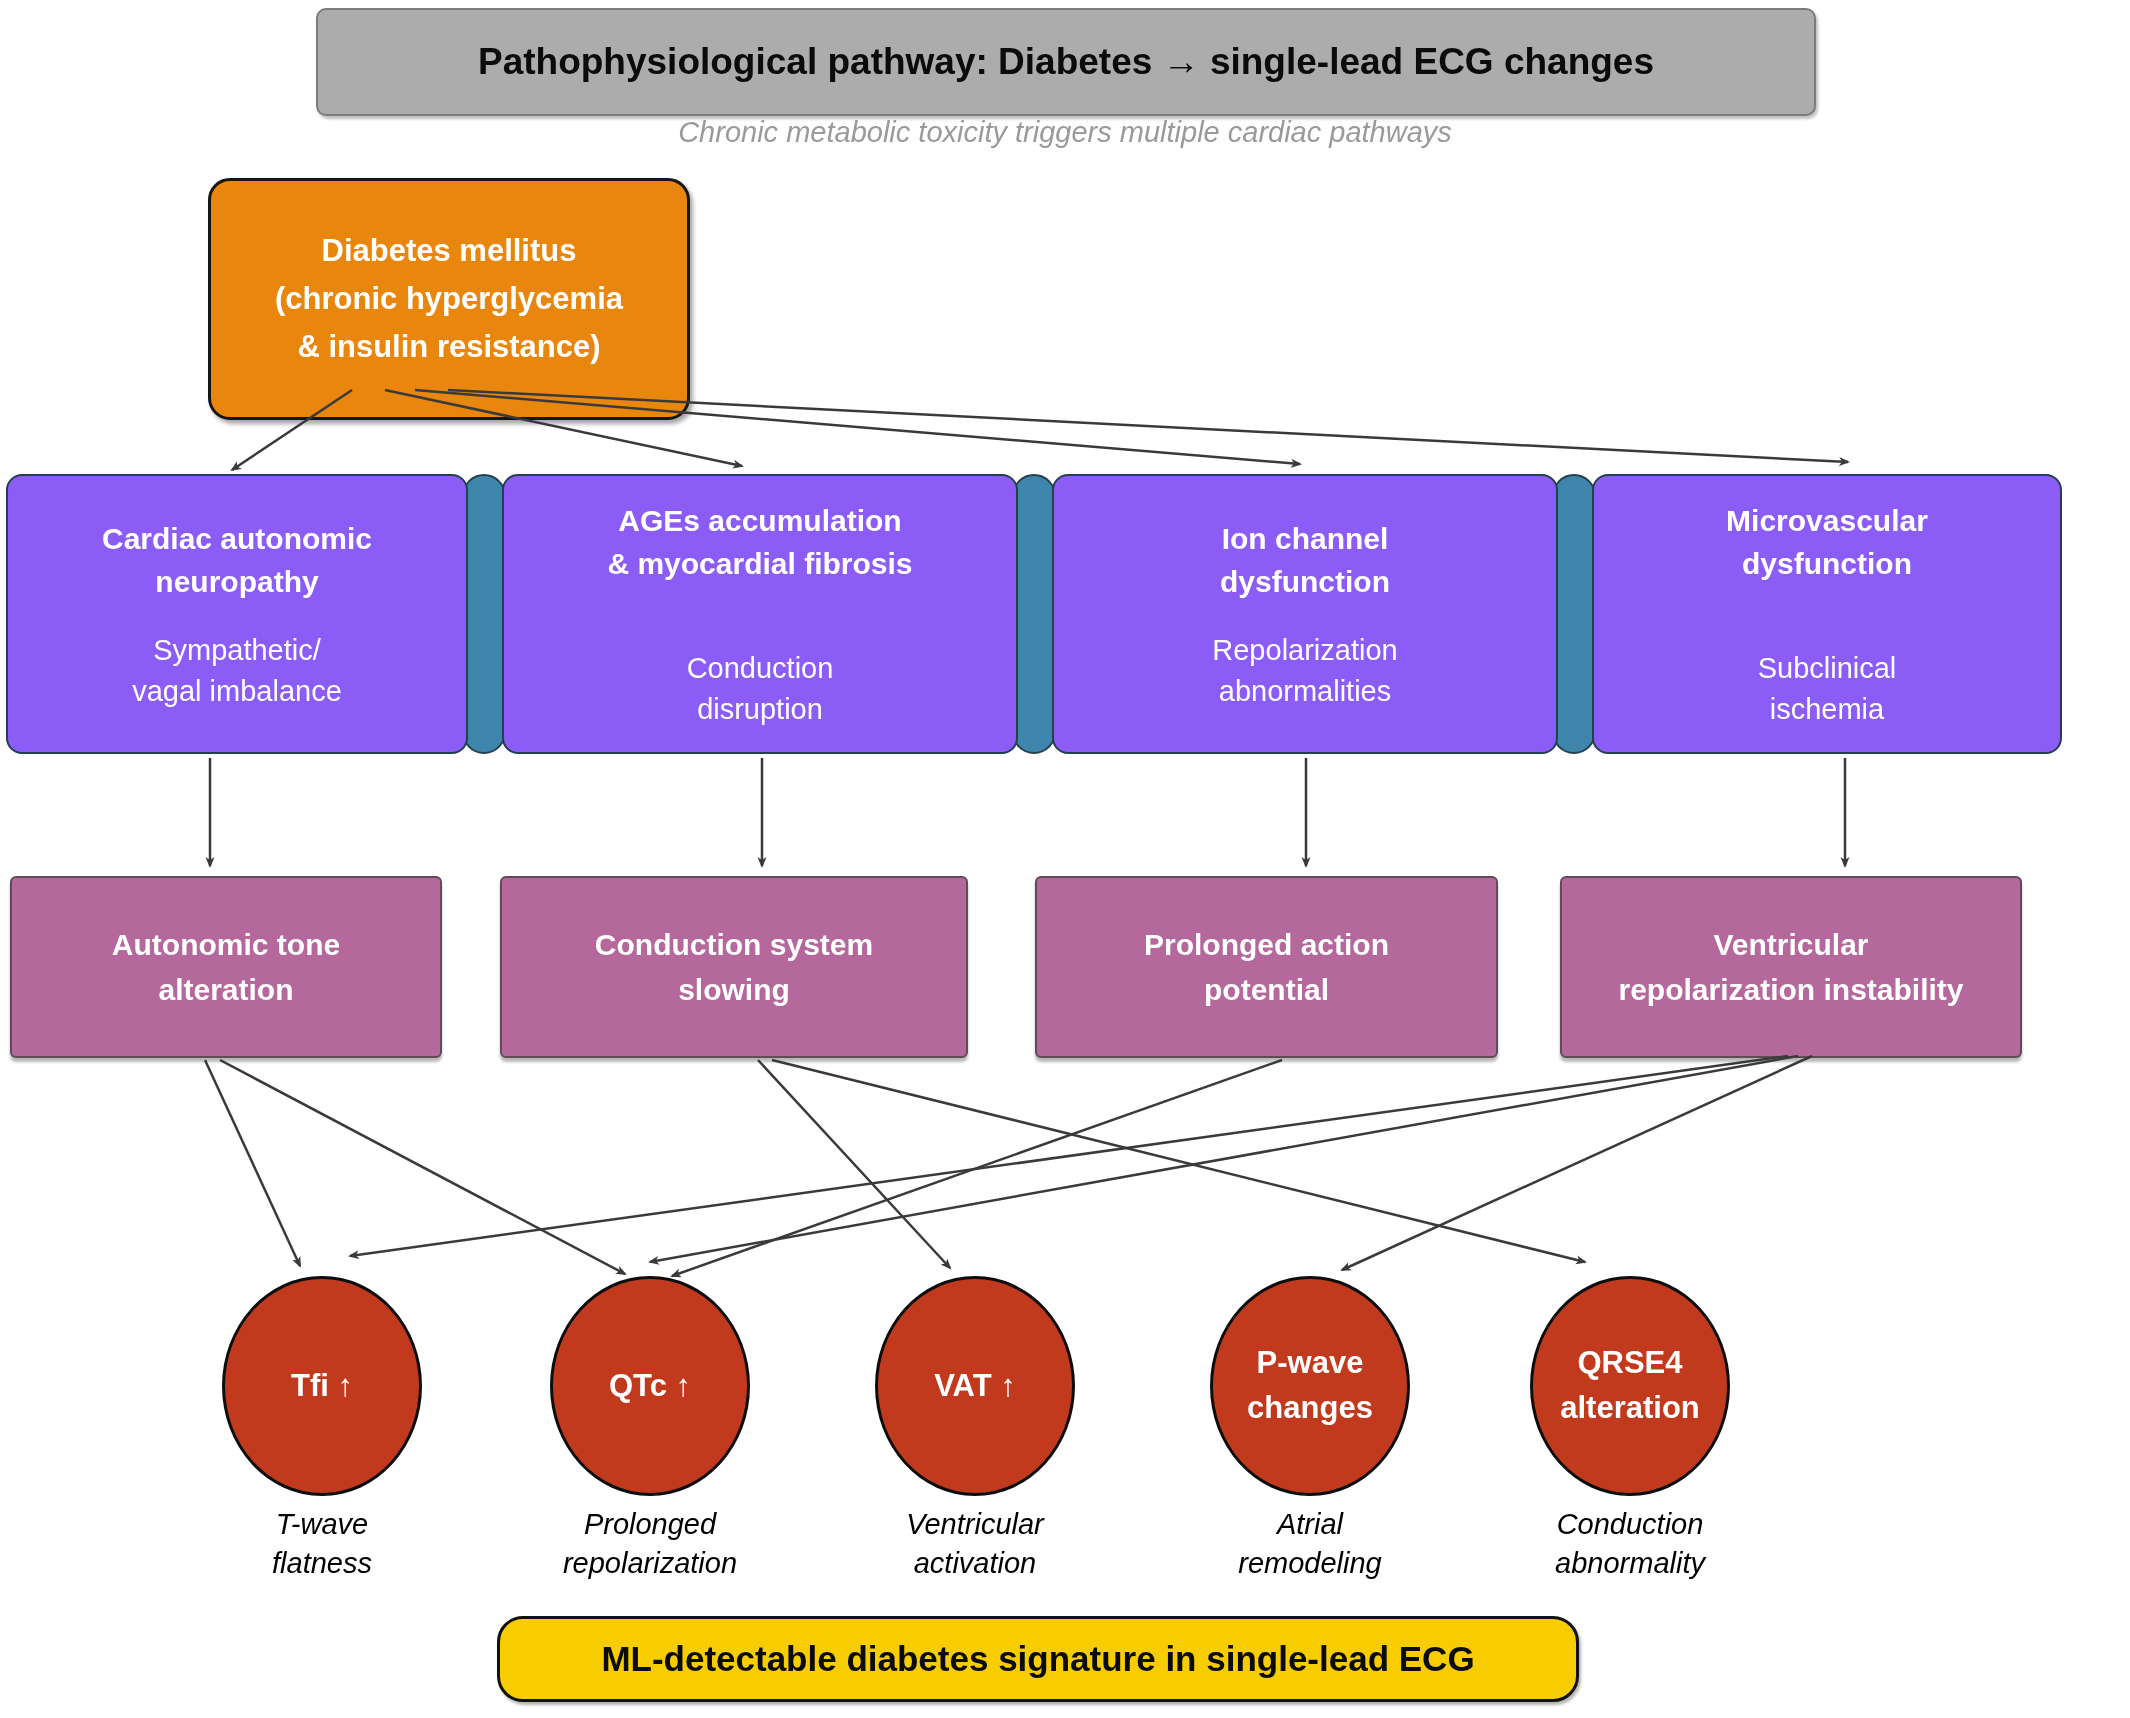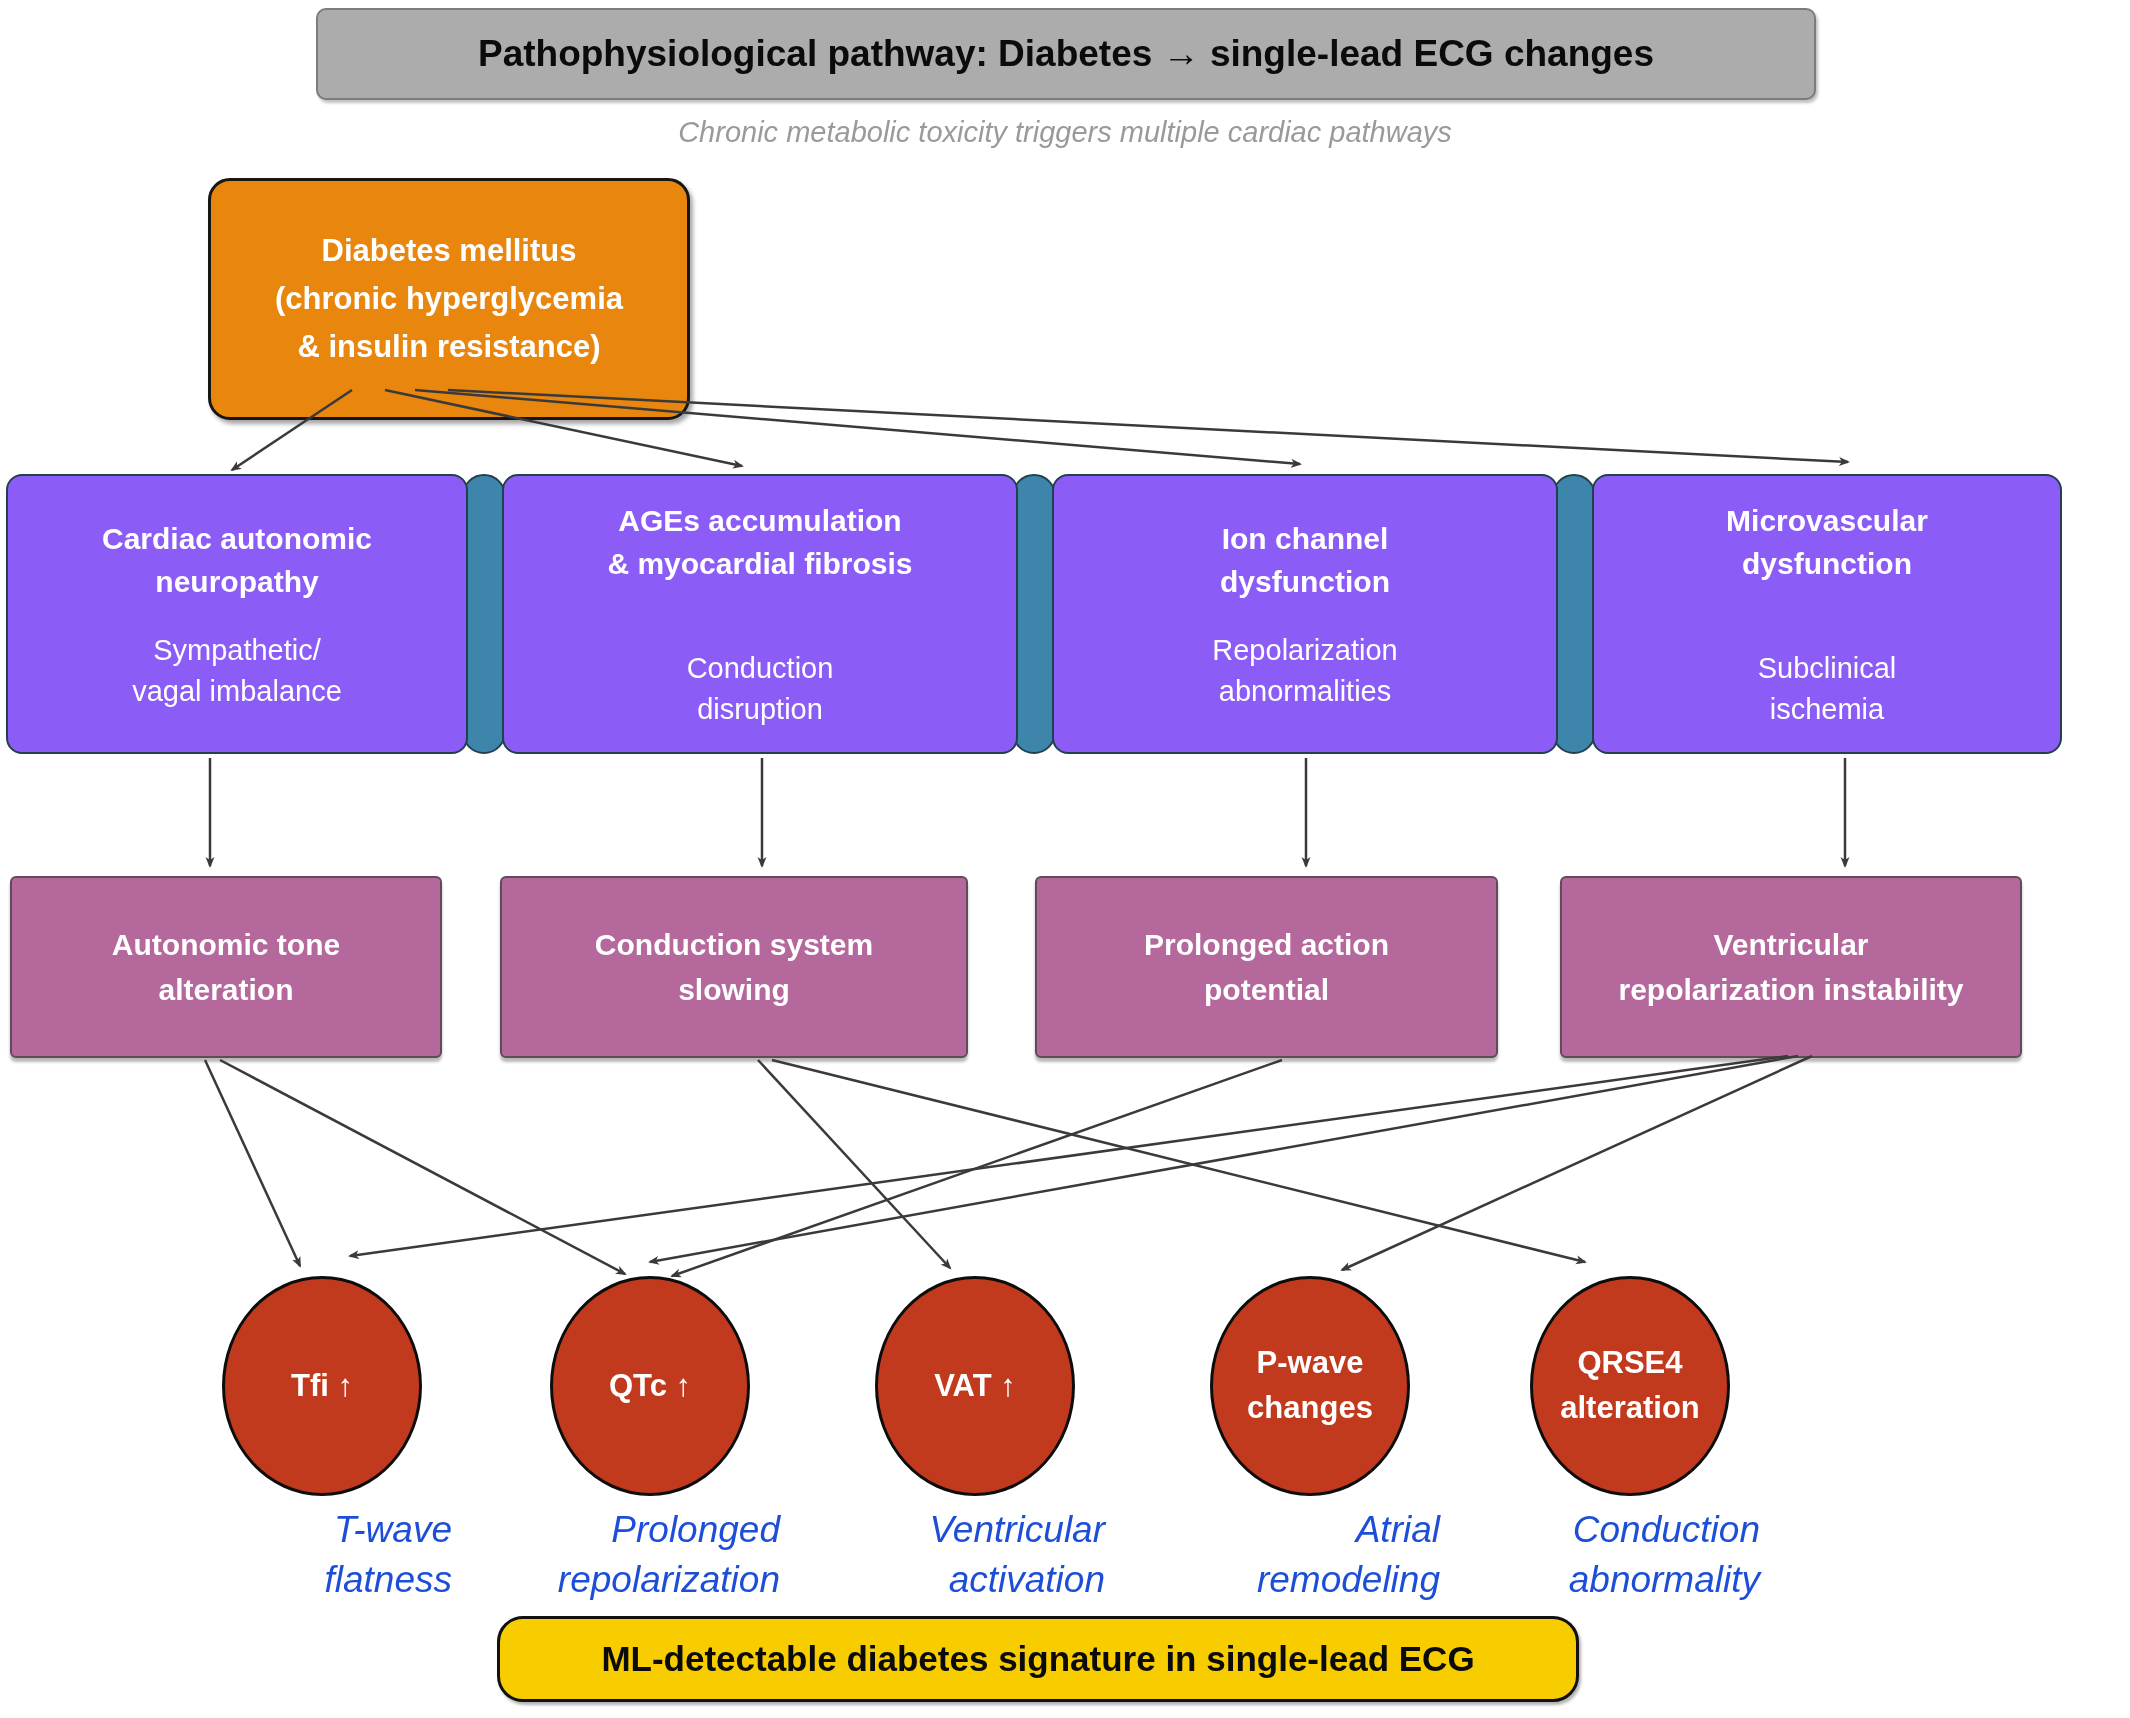--- a/index.html
+++ b/index.html
@@ -5,21 +5,21 @@
   html,body{margin:0;padding:0;background:#ffffff;}
   #stage{
     position:relative;width:2130px;height:1718px;background:#ffffff;overflow:hidden;
     font-family:"Liberation Sans","DejaVu Sans",sans-serif;
   }
   .abs{position:absolute;box-sizing:border-box;}
   .pre{white-space:pre-line;}
 
   
   .title-bar{
-    left:316px;top:8px;width:1500px;height:92px;
+    left:316px;top:8px;width:1500px;height:108px;
     background:#acacac;border:2px solid #7c7c7c;border-radius:10px;
     box-shadow:2px 3px 3px rgba(0,0,0,.25);
     display:flex;align-items:center;justify-content:center;
     font-size:37px;font-weight:bold;color:#0b0b0b;z-index:3;
   }
   .subtitle{
     left:0;top:116px;width:2130px;text-align:center;
     font-size:29px;font-style:italic;color:#9a9a9a;z-index:3;
   }
 
@@ -53,22 +53,22 @@
   }
 
   
   .marker-circle{
     top:1276px;width:200px;height:220px;border-radius:50%;
     background:#c23a1d;border:3px solid #0d0d0d;
     display:flex;align-items:center;justify-content:center;text-align:center;
     font-size:31px;font-weight:bold;color:#ffffff;line-height:1.45;z-index:3;
   }
   .marker-caption{
-    top:1505px;width:260px;text-align:right;
-    font-size:37px;font-style:italic;color:#1d4ed8;line-height:1.35;z-index:3;
+    top:1505px;width:260px;text-align:center;
+    font-size:29px;font-style:italic;color:#000000;line-height:1.35;z-index:3;
   }
 
   
   .outcome-box{
     left:497px;top:1616px;width:1082px;height:86px;
     background:#f7cd00;border:3px solid #111111;border-radius:26px;
     box-shadow:2px 3px 3px rgba(0,0,0,.3);
     display:flex;align-items:center;justify-content:center;
     font-size:35px;font-weight:bold;color:#0b0b0b;z-index:3;
   }

